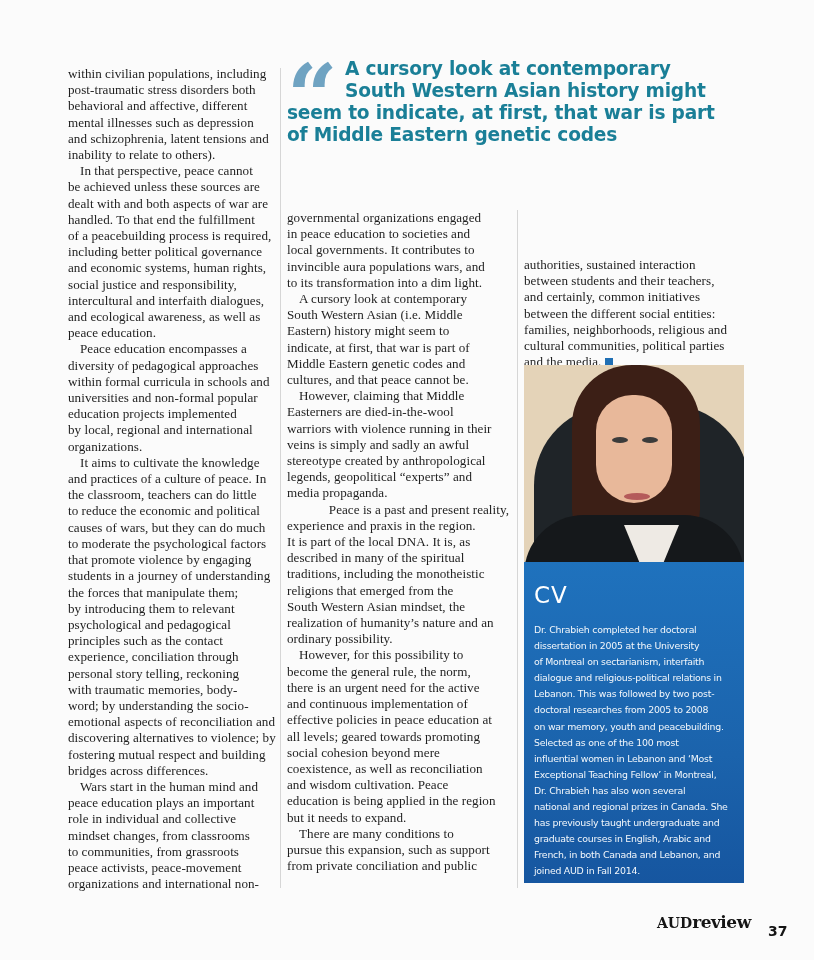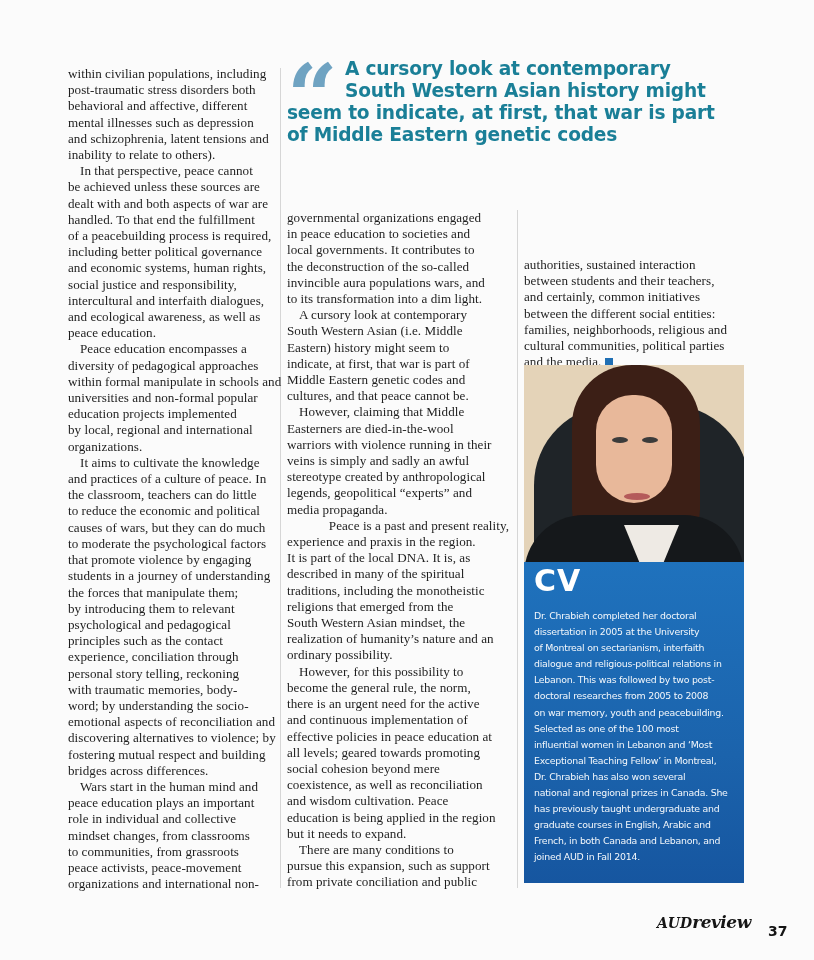--- a/index.html
+++ b/index.html
@@ -68,32 +68,32 @@
     background: #eeeae4; clip-path: polygon(0 0, 100% 0, 70% 100%, 30% 100%);
   }
 
   #cvbox {
     position: absolute; left: 524px; top: 562px; width: 220px; height: 321px;
     background: linear-gradient(180deg, #1f72bd 0%, #1b63ac 60%, #1656a0 100%);
     color: #f3f7fb; box-sizing: border-box; padding: 0 10px;
   }
   #cv-title {
     font-family: "DejaVu Sans", "Liberation Sans", sans-serif;
-    font-weight: bold; font-size: 30px; line-height: 30px; color: #ffffff;
-    margin-top: 4px; letter-spacing: 1px;
+    font-weight: normal; font-size: 23px; line-height: 30px; color: #ffffff;
+    margin-top: 18px; letter-spacing: 1px;
   }
   #cv-body {
     font-family: "DejaVu Sans", "Liberation Sans", sans-serif;
     font-size: 9.4px; line-height: 16.1px; margin-top: 12px; letter-spacing: -0.25px;
   }
   #cv-body span.line { display: block; white-space: nowrap; }
 
   #footer-brand {
     position: absolute; left: 657px; top: 912px;
-    font-family: "DejaVu Serif", serif; font-style: italic; font-weight: bold;
+    font-family: "DejaVu Serif", serif; font-weight: bold;
     font-size: 17px; color: #151515; letter-spacing: -0.5px;
   }
   #footer-brand .aud { font-size: 14px; letter-spacing: 0; }
   #page-number {
     position: absolute; left: 768px; top: 923px;
     font-family: "DejaVu Sans", sans-serif; font-weight: bold; font-size: 14px; color: #151515;
   }
 </style>
 </head>
 <body>
@@ -127,21 +127,21 @@
       <span class="line">including better political governance</span>
       <span class="line">and economic systems, human rights,</span>
       <span class="line">social justice and responsibility,</span>
       <span class="line">intercultural and interfaith dialogues,</span>
       <span class="line">and ecological awareness, as well as</span>
       <span class="line">peace education.</span>
     </p>
     <p>
       <span class="line" style="padding-left: 12px;">Peace education encompasses a</span>
       <span class="line">diversity of  pedagogical approaches</span>
-      <span class="line">within formal manipulate in schools and</span>
+      <span class="line">within formal curricula in schools and</span>
       <span class="line">universities and non-formal popular</span>
       <span class="line">education projects implemented</span>
       <span class="line">by local, regional and international</span>
       <span class="line">organizations.</span>
     </p>
     <p>
       <span class="line" style="padding-left: 12px;">It aims to cultivate the knowledge</span>
       <span class="line">and practices of a culture of peace. In</span>
       <span class="line">the classroom, teachers can do little</span>
       <span class="line">to reduce the economic and political</span>
@@ -170,21 +170,20 @@
       <span class="line">to communities, from grassroots</span>
       <span class="line">peace activists, peace-movement</span>
       <span class="line">organizations and international non-</span>
     </p>
   </div>
 <div class="col" id="col2">
     <p>
       <span class="line">governmental organizations engaged</span>
       <span class="line">in peace education to societies and</span>
       <span class="line">local governments. It contributes to</span>
-      <span class="line">the deconstruction of the so-called</span>
       <span class="line">invincible aura populations wars, and</span>
       <span class="line">to its transformation into a dim light.</span>
     </p>
     <p>
       <span class="line" style="padding-left: 12px;">A cursory look at contemporary</span>
       <span class="line">South Western Asian (i.e. Middle</span>
       <span class="line">Eastern) history might seem to</span>
       <span class="line">indicate, at first, that war is part of</span>
       <span class="line">Middle Eastern genetic codes and</span>
       <span class="line">cultures, and that peace cannot be.</span>

